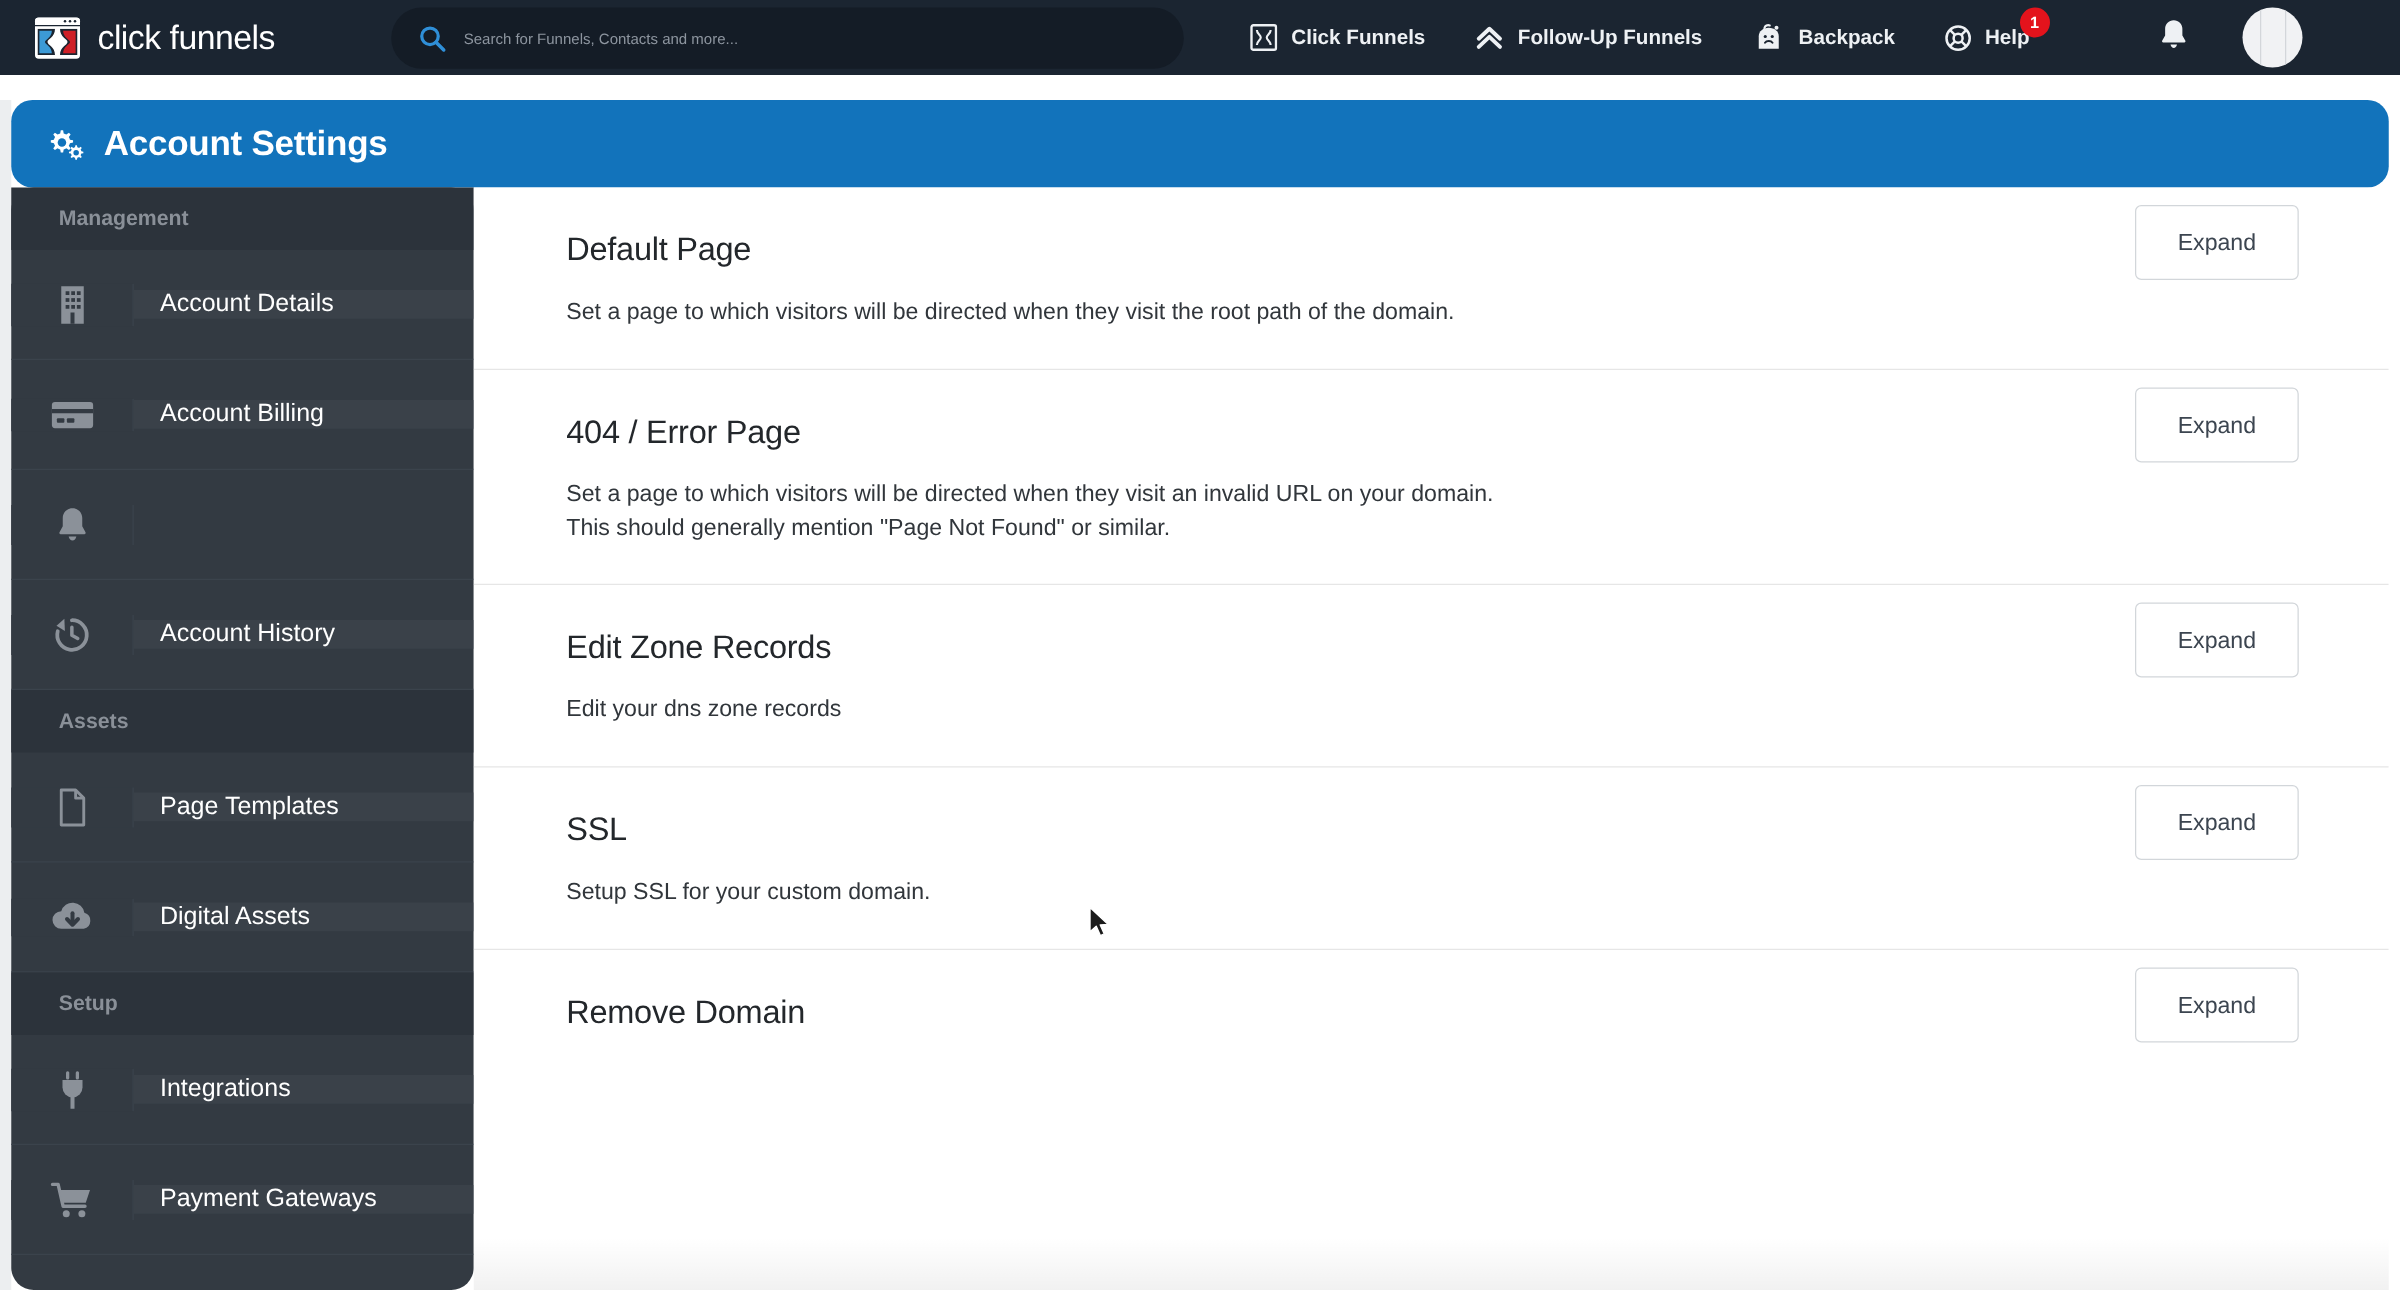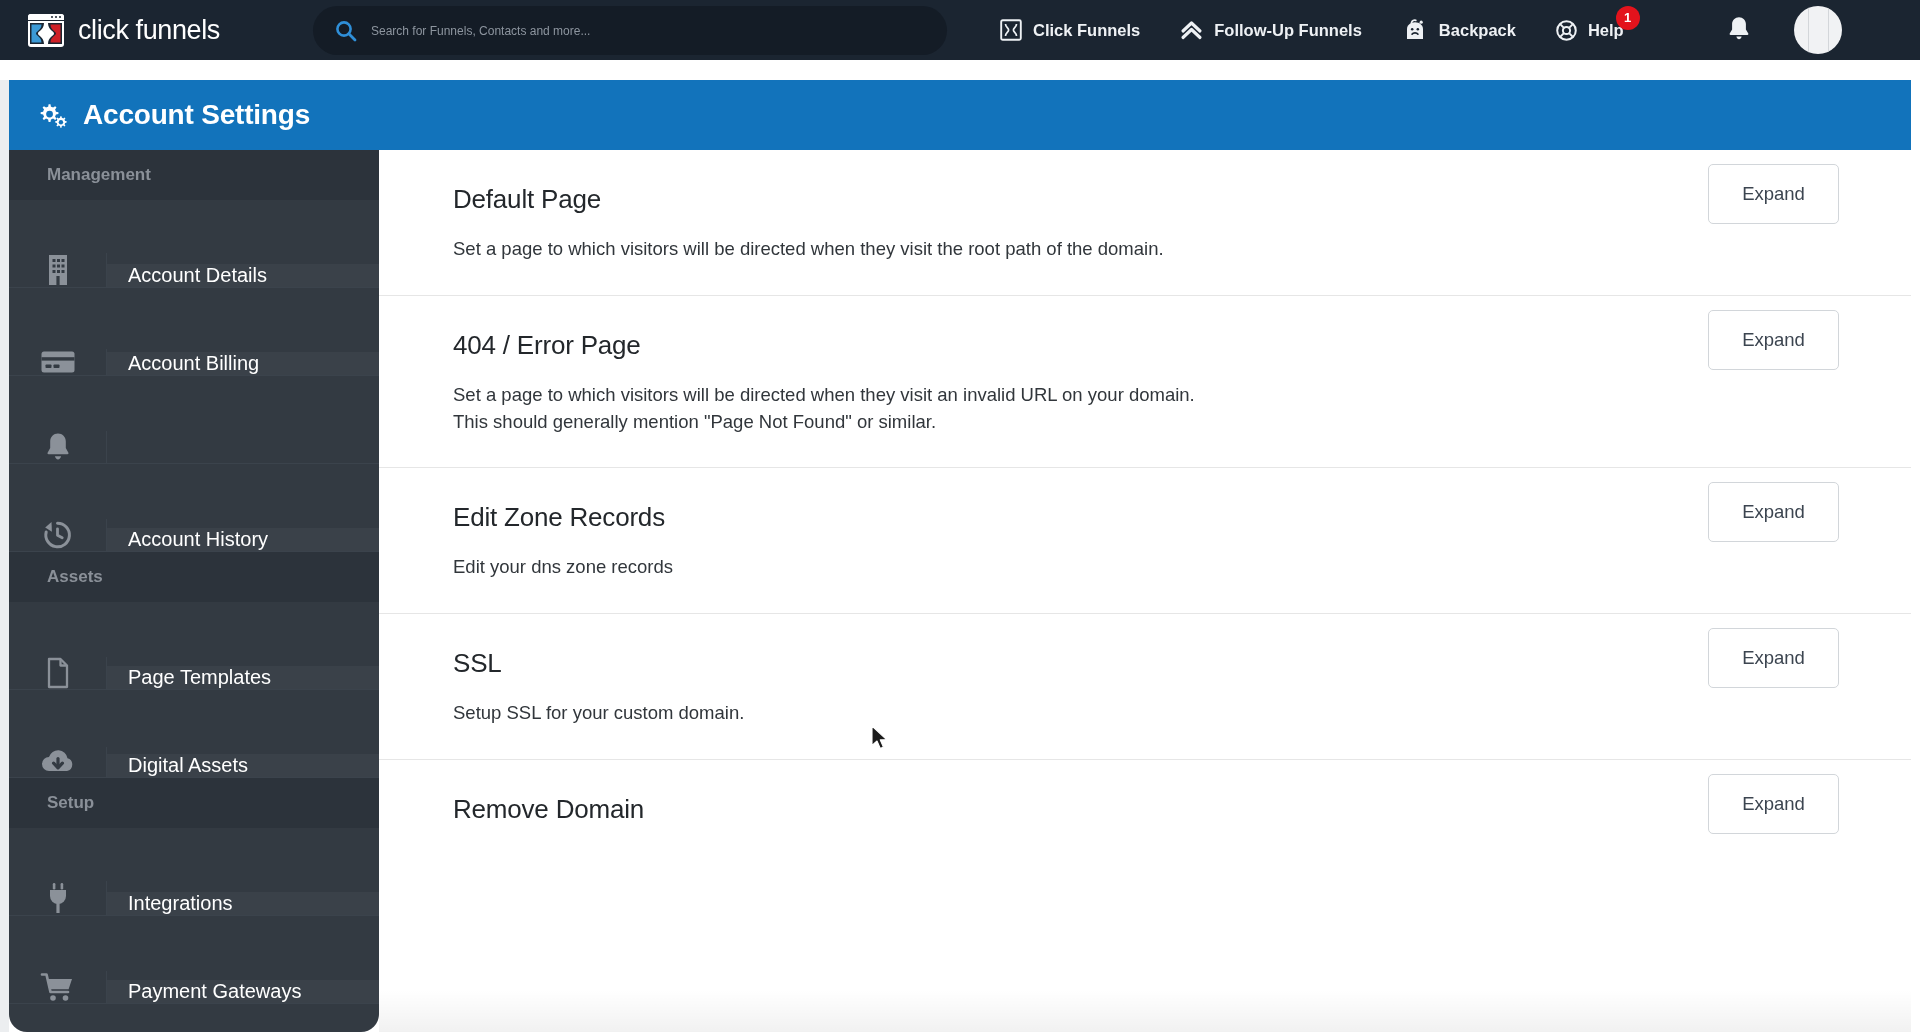--- a/index.html
+++ b/index.html
@@ -76,40 +76,41 @@
   }
   .avatar .sh { position: absolute; top: 0; bottom: 0; width: 1px; background: #d3d6da; }
 
   
   .page-header {
     position: absolute; top: 80px; left: 9px;
     width: 1902px; height: 70px;
     background: #1273bb;
     display: flex; align-items: center;
     padding-left: 25px;
+    border-radius: 17px;
   }
   .page-header .gears { margin-right: 15px; display: flex; align-items:center; }
   .page-header h1 {
     color: #ffffff; font-size: 28px; font-weight: 700; letter-spacing: -0.2px;
   }
 
   
   .sidebar {
     position: absolute; top: 150px; left: 9px;
     width: 370px; height: 882px;
     background: #333a42;
     border-radius: 18px;
   }
   .side-group {
     height: 50px; background: #2c333b;
     display: flex; align-items: center; padding-left: 38px;
     color: #8a9098; font-size: 17px; font-weight: 700;
   }
   .side-item {
-    height: 88px; display: flex; align-items: flex-end;
+    height: 88px; display: flex; align-items: center;
     border-bottom: 1px solid #3b434c;
     cursor: pointer;
   }
   .side-item .ic {
     width: 98px; background: #333a42;
     display: flex; align-items: center; justify-content: center;
     border-right: 1px solid #3b434c;
     flex-shrink: 0;
   }
   .side-item .lbl {

